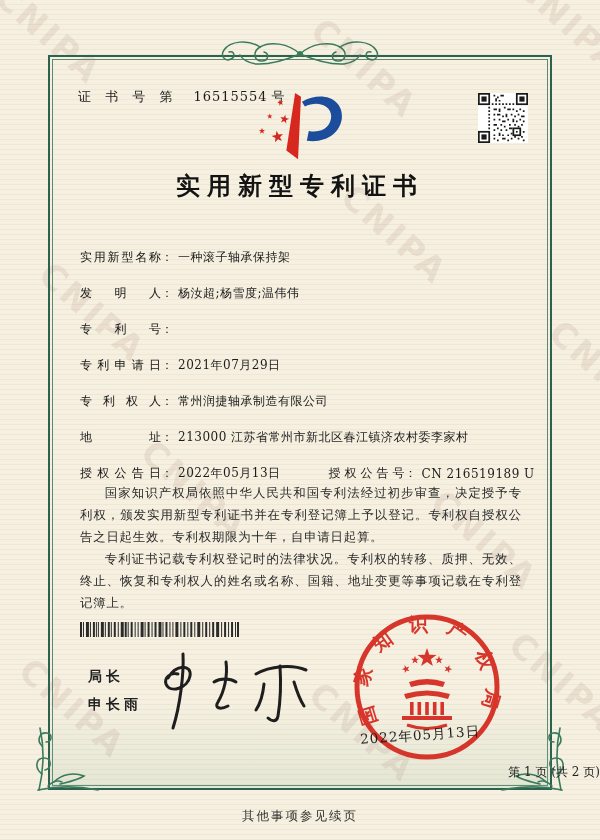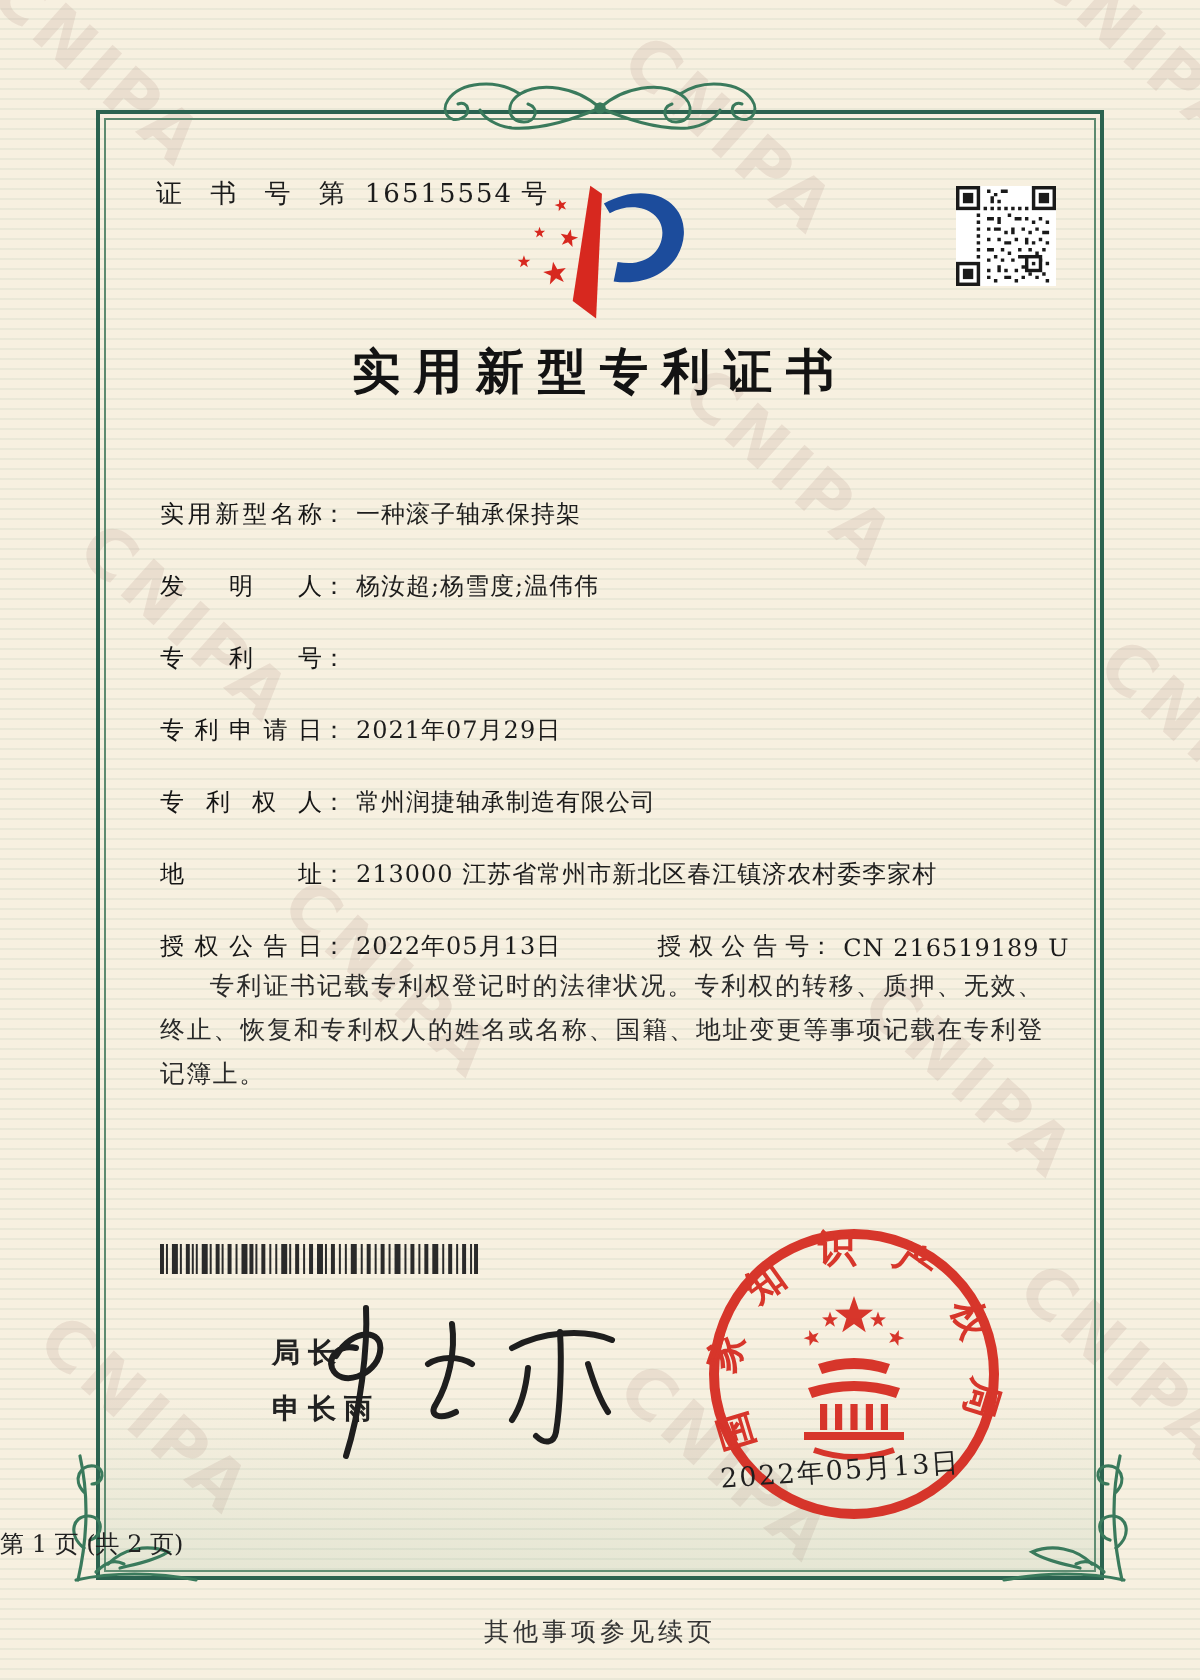--- a/index.html
+++ b/index.html
@@ -36,21 +36,21 @@
     background:linear-gradient(to bottom, rgba(122,170,140,0) , rgba(122,170,140,0.14));
     pointer-events:none;
   }
   .top-flourish{position:absolute;left:212px;top:37px;}
   .corner-fl{position:absolute;top:724px;}
   .corner-fl.bl{left:32px;}
   .corner-fl.br{left:498px;transform:scaleX(-1);}
   .cert-no{
     position:absolute;left:78px;top:88px;font-size:13px;letter-spacing:1px;
   }
-  .cert-no .pre{letter-spacing:5px;margin-right:5px;}
+  .cert-no .pre{letter-spacing:5px;margin-right:16px;}
   .cert-no .suf{margin-left:4px;}
   .logo{position:absolute;left:250px;top:90px;}
   .qr{position:absolute;left:478px;top:93px;}
   .title{
     position:absolute;left:0;top:170px;width:600px;text-align:center;
     font-size:24px;font-weight:bold;letter-spacing:7px;color:#131313;
   }
   .fields{position:absolute;left:80px;top:250px;width:445px;}
   .frow{display:flex;align-items:center;height:15px;margin-bottom:21px;font-size:12px;}
   .flabel{
@@ -65,30 +65,30 @@
     position:absolute;left:80px;top:482px;width:442px;
     font-size:12.4px;line-height:1.78;letter-spacing:0.8px;color:#2a2a2a;text-align:justify;
   }
   .bodytext p{margin:0;text-indent:2em;}
   .barcode{position:absolute;left:80px;top:622px;}
   .sig-block{
     position:absolute;left:88px;top:668px;
     font-family:"DejaVu Sans","Liberation Sans",sans-serif;
     font-size:14px;font-weight:600;letter-spacing:4px;color:#222;
   }
-  .sig-block div{margin-bottom:10px;margin-left:48px;}
+  .sig-block div{margin-bottom:10px;}
   .signature{position:absolute;left:140px;top:648px;}
   .seal{position:absolute;left:352px;top:612px;opacity:0.93;}
   .seal-date{
     position:absolute;left:360px;top:726px;width:140px;
     font-size:13.5px;letter-spacing:1px;color:#1f1f1f;
     transform:rotate(-4deg);white-space:nowrap;
   }
   .page-num{
-    position:absolute;left:0;top:764px;width:600px;text-align:left;font-size:12px;color:#222;
+    position:absolute;left:0;top:764px;width:600px;text-align:right;font-size:12px;color:#222;
   }
   .cont-note{
     position:absolute;left:0;top:808px;width:600px;text-align:center;
     font-size:12.5px;letter-spacing:2px;color:#333;
   }
 </style>
 </head>
 <body>
 
 <div class="page">
@@ -212,20 +212,21 @@
         <span class="fcolon">：</span>
       <span class="fvalue">2022年05月13日</span>
       <span class="fspacer"></span>
       <span class="flabel2">授权公告号</span>
         <span class="fcolon">：</span>
       <span class="fvalue">CN 216519189 U</span>
     </div>
   </div>
 
   <div class="bodytext">
+    <p>国家知识产权局依照中华人民共和国专利法经过初步审查，决定授予专利权，颁发实用新型专利证书并在专利登记簿上予以登记。专利权自授权公告之日起生效。专利权期限为十年，自申请日起算。</p>
     <p>专利证书记载专利权登记时的法律状况。专利权的转移、质押、无效、终止、恢复和专利权人的姓名或名称、国籍、地址变更等事项记载在专利登记簿上。</p>
   </div>
 
   <svg class="barcode" width="160" height="15" viewBox="0 0 161 15">
     <g fill="#2a2a2a">
       <path d="M0,0h2v15h-2z M3,0h1v15h-1z M6,0h3v15h-3z M10,0h1v15h-1z M13,0h2v15h-2z M16,0h1v15h-1z M18,0h1v15h-1z M21,0h3v15h-3z M25,0h1v15h-1z M28,0h2v15h-2z M31,0h1v15h-1z M34,0h2v15h-2z M38,0h1v15h-1z M41,0h3v15h-3z M45,0h2v15h-2z M48,0h1v15h-1z M51,0h2v15h-2z M55,0h1v15h-1z M58,0h1v15h-1z M61,0h3v15h-3z M65,0h1v15h-1z M68,0h2v15h-2z M72,0h1v15h-1z M75,0h2v15h-2z M79,0h3v15h-3z M83,0h1v15h-1z M86,0h2v15h-2z M90,0h1v15h-1z M93,0h1v15h-1z M96,0h3v15h-3z M101,0h1v15h-1z M104,0h2v15h-2z M108,0h1v15h-1z M111,0h2v15h-2z M115,0h1v15h-1z M118,0h3v15h-3z M123,0h1v15h-1z M126,0h2v15h-2z M130,0h1v15h-1z M133,0h2v15h-2z M137,0h3v15h-3z M142,0h1v15h-1z M145,0h2v15h-2z M149,0h1v15h-1z M152,0h2v15h-2z M156,0h1v15h-1z M158,0h2v15h-2z"></path>
     </g>
   </svg>
 
   <div class="sig-block">

